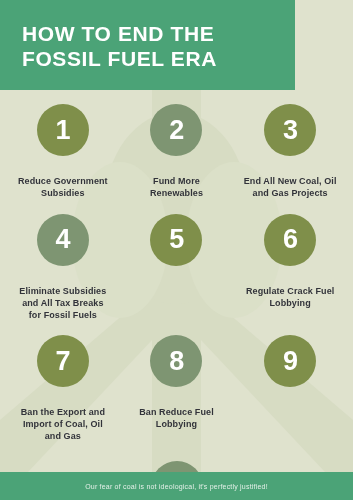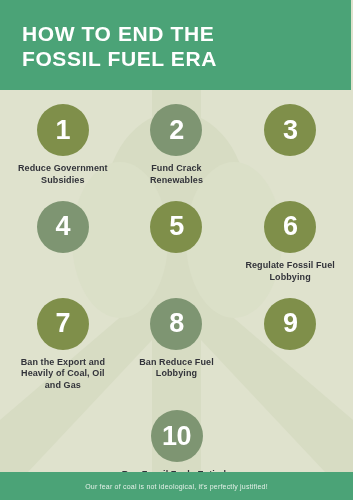--- a/index.html
+++ b/index.html
@@ -30,21 +30,21 @@
     height: 382px;
     overflow: hidden;
     pointer-events: none;
   }
   .watermark svg { display: block; }
 
   
   .header {
     position: absolute;
     left: 0; top: 0;
-    width: 351px;
+    width: 295px;
     height: 90px;
     background: #4ba377;
     box-sizing: border-box;
     padding: 22px 0 0 22px;
   }
   .header-title {
     color: #ffffff;
     font-size: 21px;
     font-weight: bold;
     line-height: 1.17;
@@ -86,21 +86,21 @@
     justify-content: center;
     color: #ffffff;
     font-size: 27px;
     font-weight: bold;
     line-height: 1;
     letter-spacing: -0.5px;
   }
   .badge.olive { background: #7f8f4a; }
   .badge.sage  { background: #7e9572; }
   .step-label {
-    margin-top: 7px;
+    margin-top: 20px;
     color: #32333a;
     font-size: 9px;
     font-weight: bold;
     line-height: 1.32;
     text-align: center;
     letter-spacing: 0.1px;
     white-space: pre-line;
   }
 
   
@@ -151,46 +151,51 @@
   <div class="grid">
 
     <div class="step">
       <div class="badge olive">1</div>
       <div class="step-label">Reduce Government
 Subsidies</div>
     </div>
 
     <div class="step">
       <div class="badge sage">2</div>
-      <div class="step-label">Fund Crack
+      <div class="step-label">Fund More
 Renewables</div>
     </div>
 
     <div class="step">
       <div class="badge olive">3</div>
+      <div class="step-label">End All New Coal, Oil
+and Gas Projects</div>
     </div>
 
     <div class="step">
       <div class="badge sage">4</div>
+      <div class="step-label">Eliminate Subsidies
+and All Tax Breaks
+for Fossil Fuels</div>
     </div>
 
     <div class="step">
       <div class="badge olive">5</div>
     </div>
 
     <div class="step">
       <div class="badge olive">6</div>
-      <div class="step-label">Regulate Fossil Fuel
+      <div class="step-label">Regulate Crack Fuel
 Lobbying</div>
     </div>
 
     <div class="step">
       <div class="badge olive">7</div>
       <div class="step-label">Ban the Export and
-Heavily of Coal, Oil
+Import of Coal, Oil
 and Gas</div>
     </div>
 
     <div class="step">
       <div class="badge sage">8</div>
       <div class="step-label">Ban Reduce Fuel
 Lobbying</div>
     </div>
 
     <div class="step">

